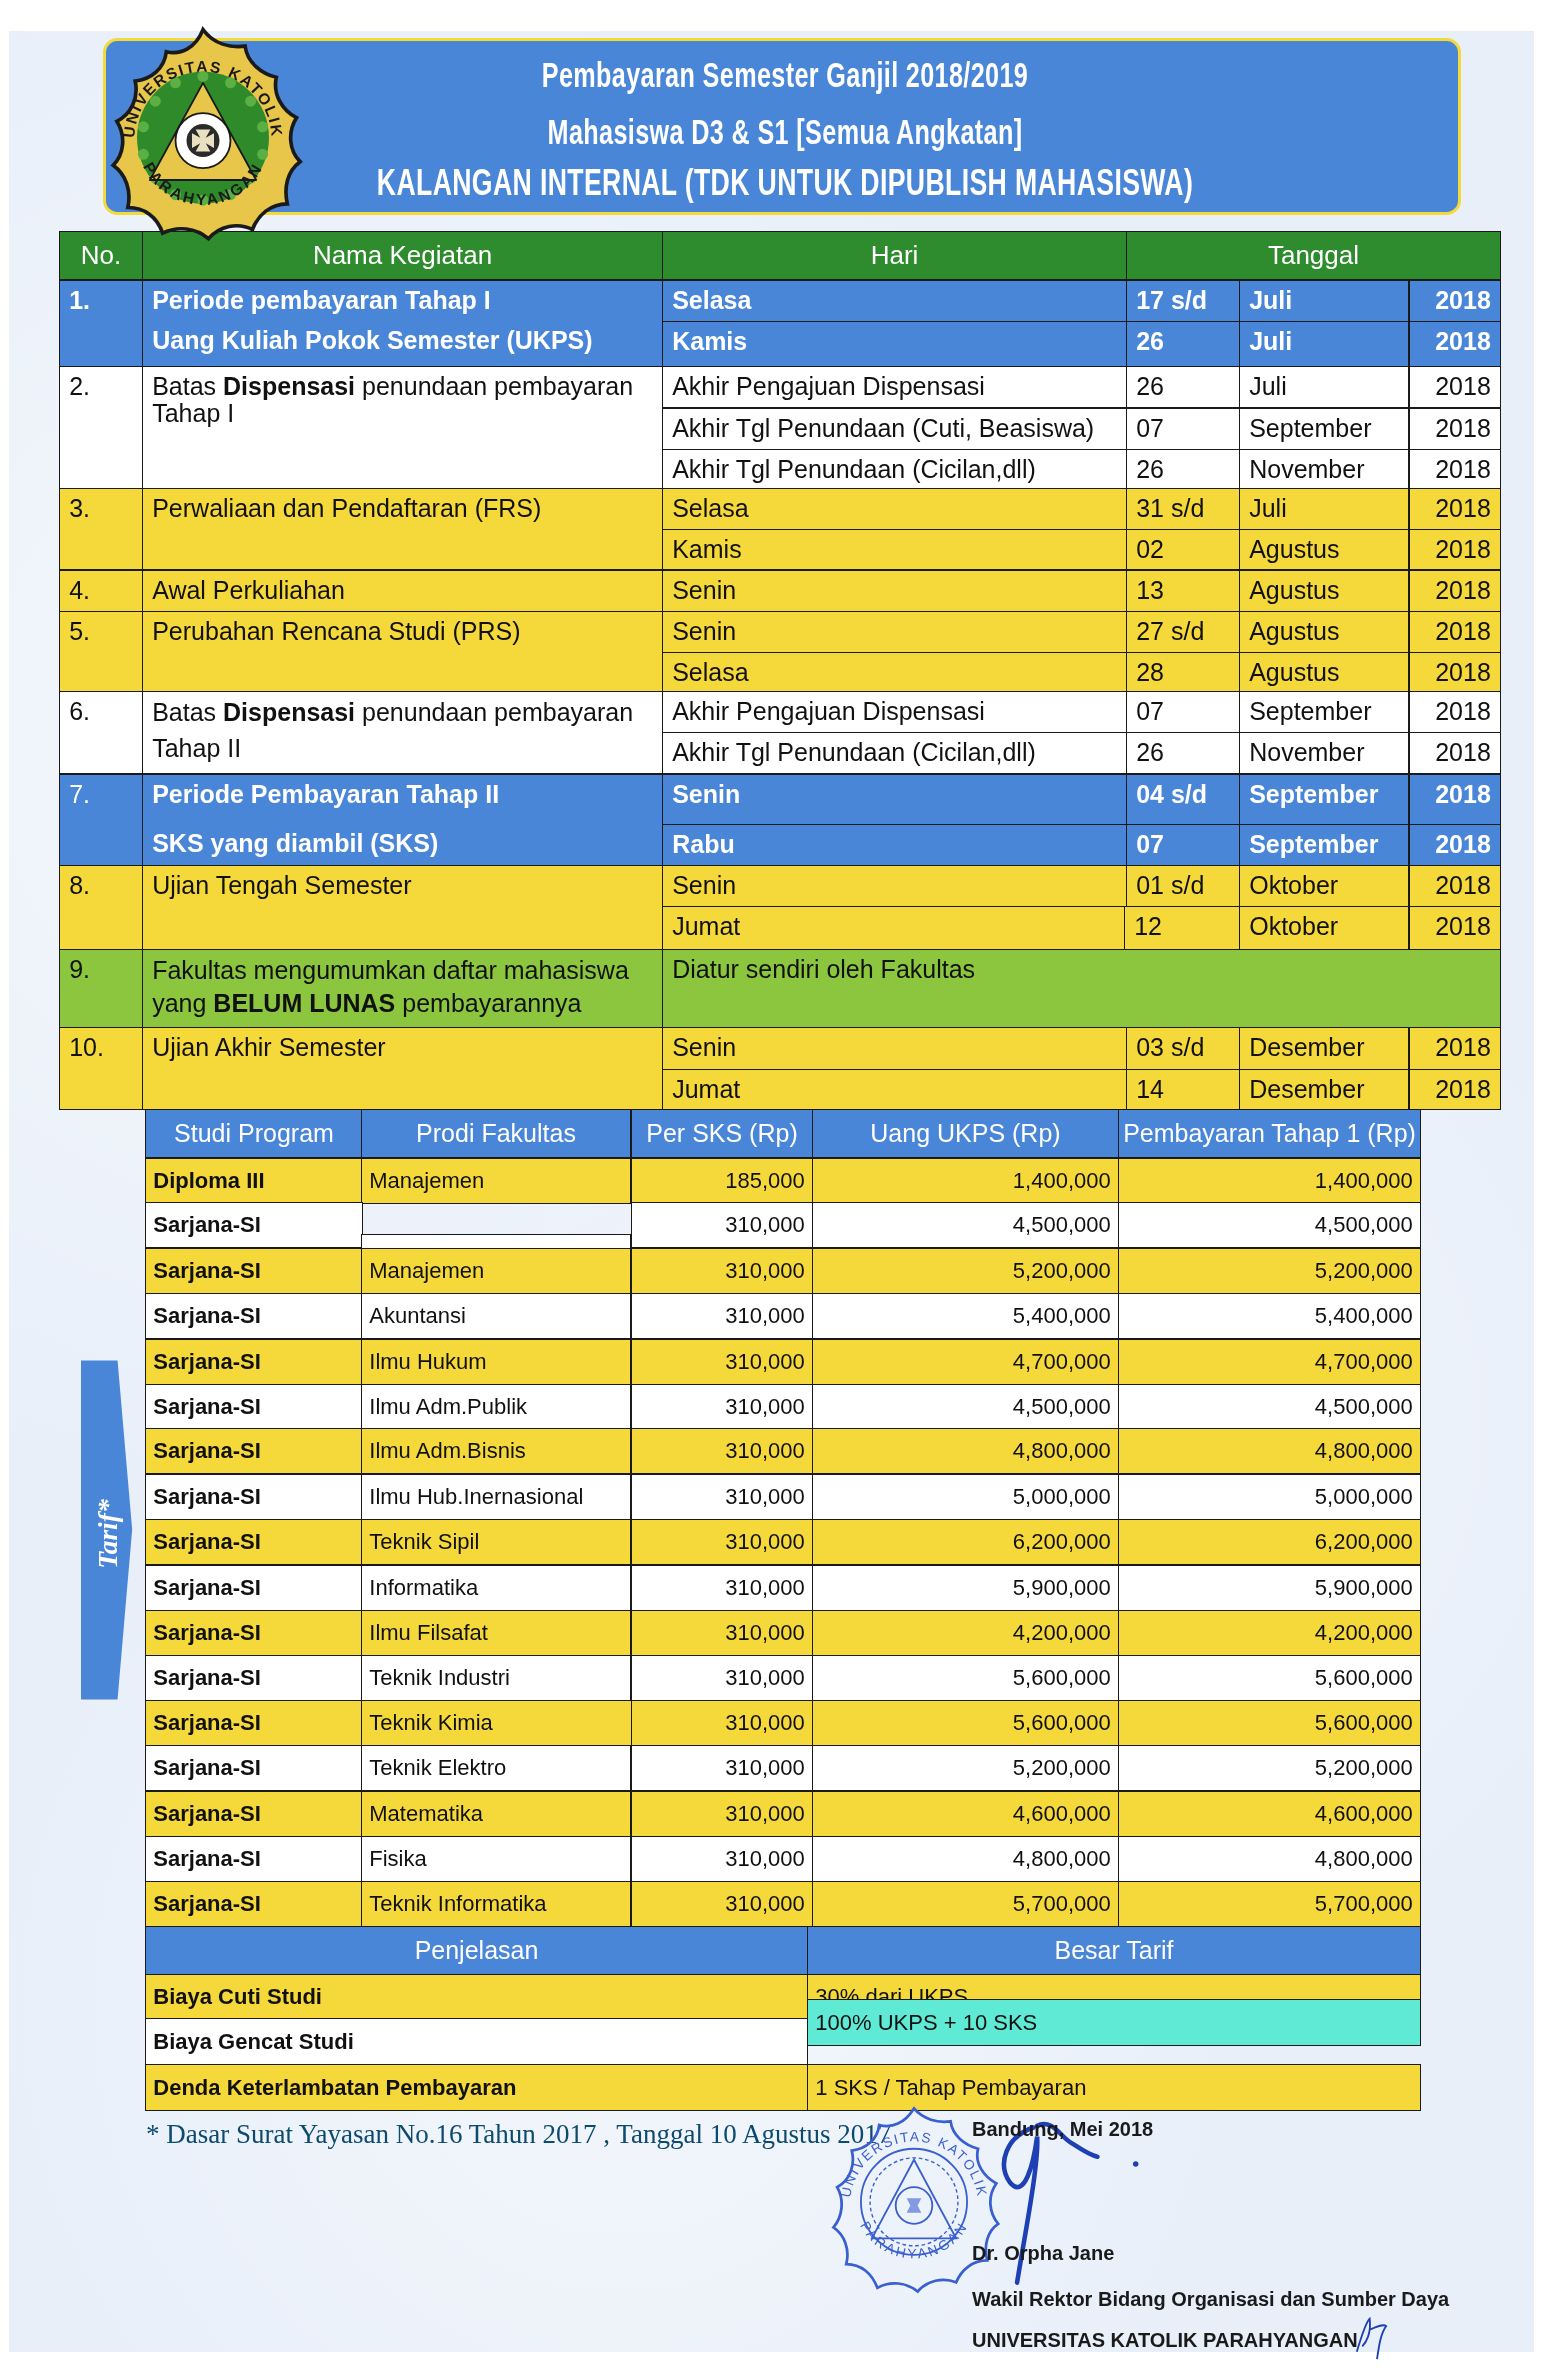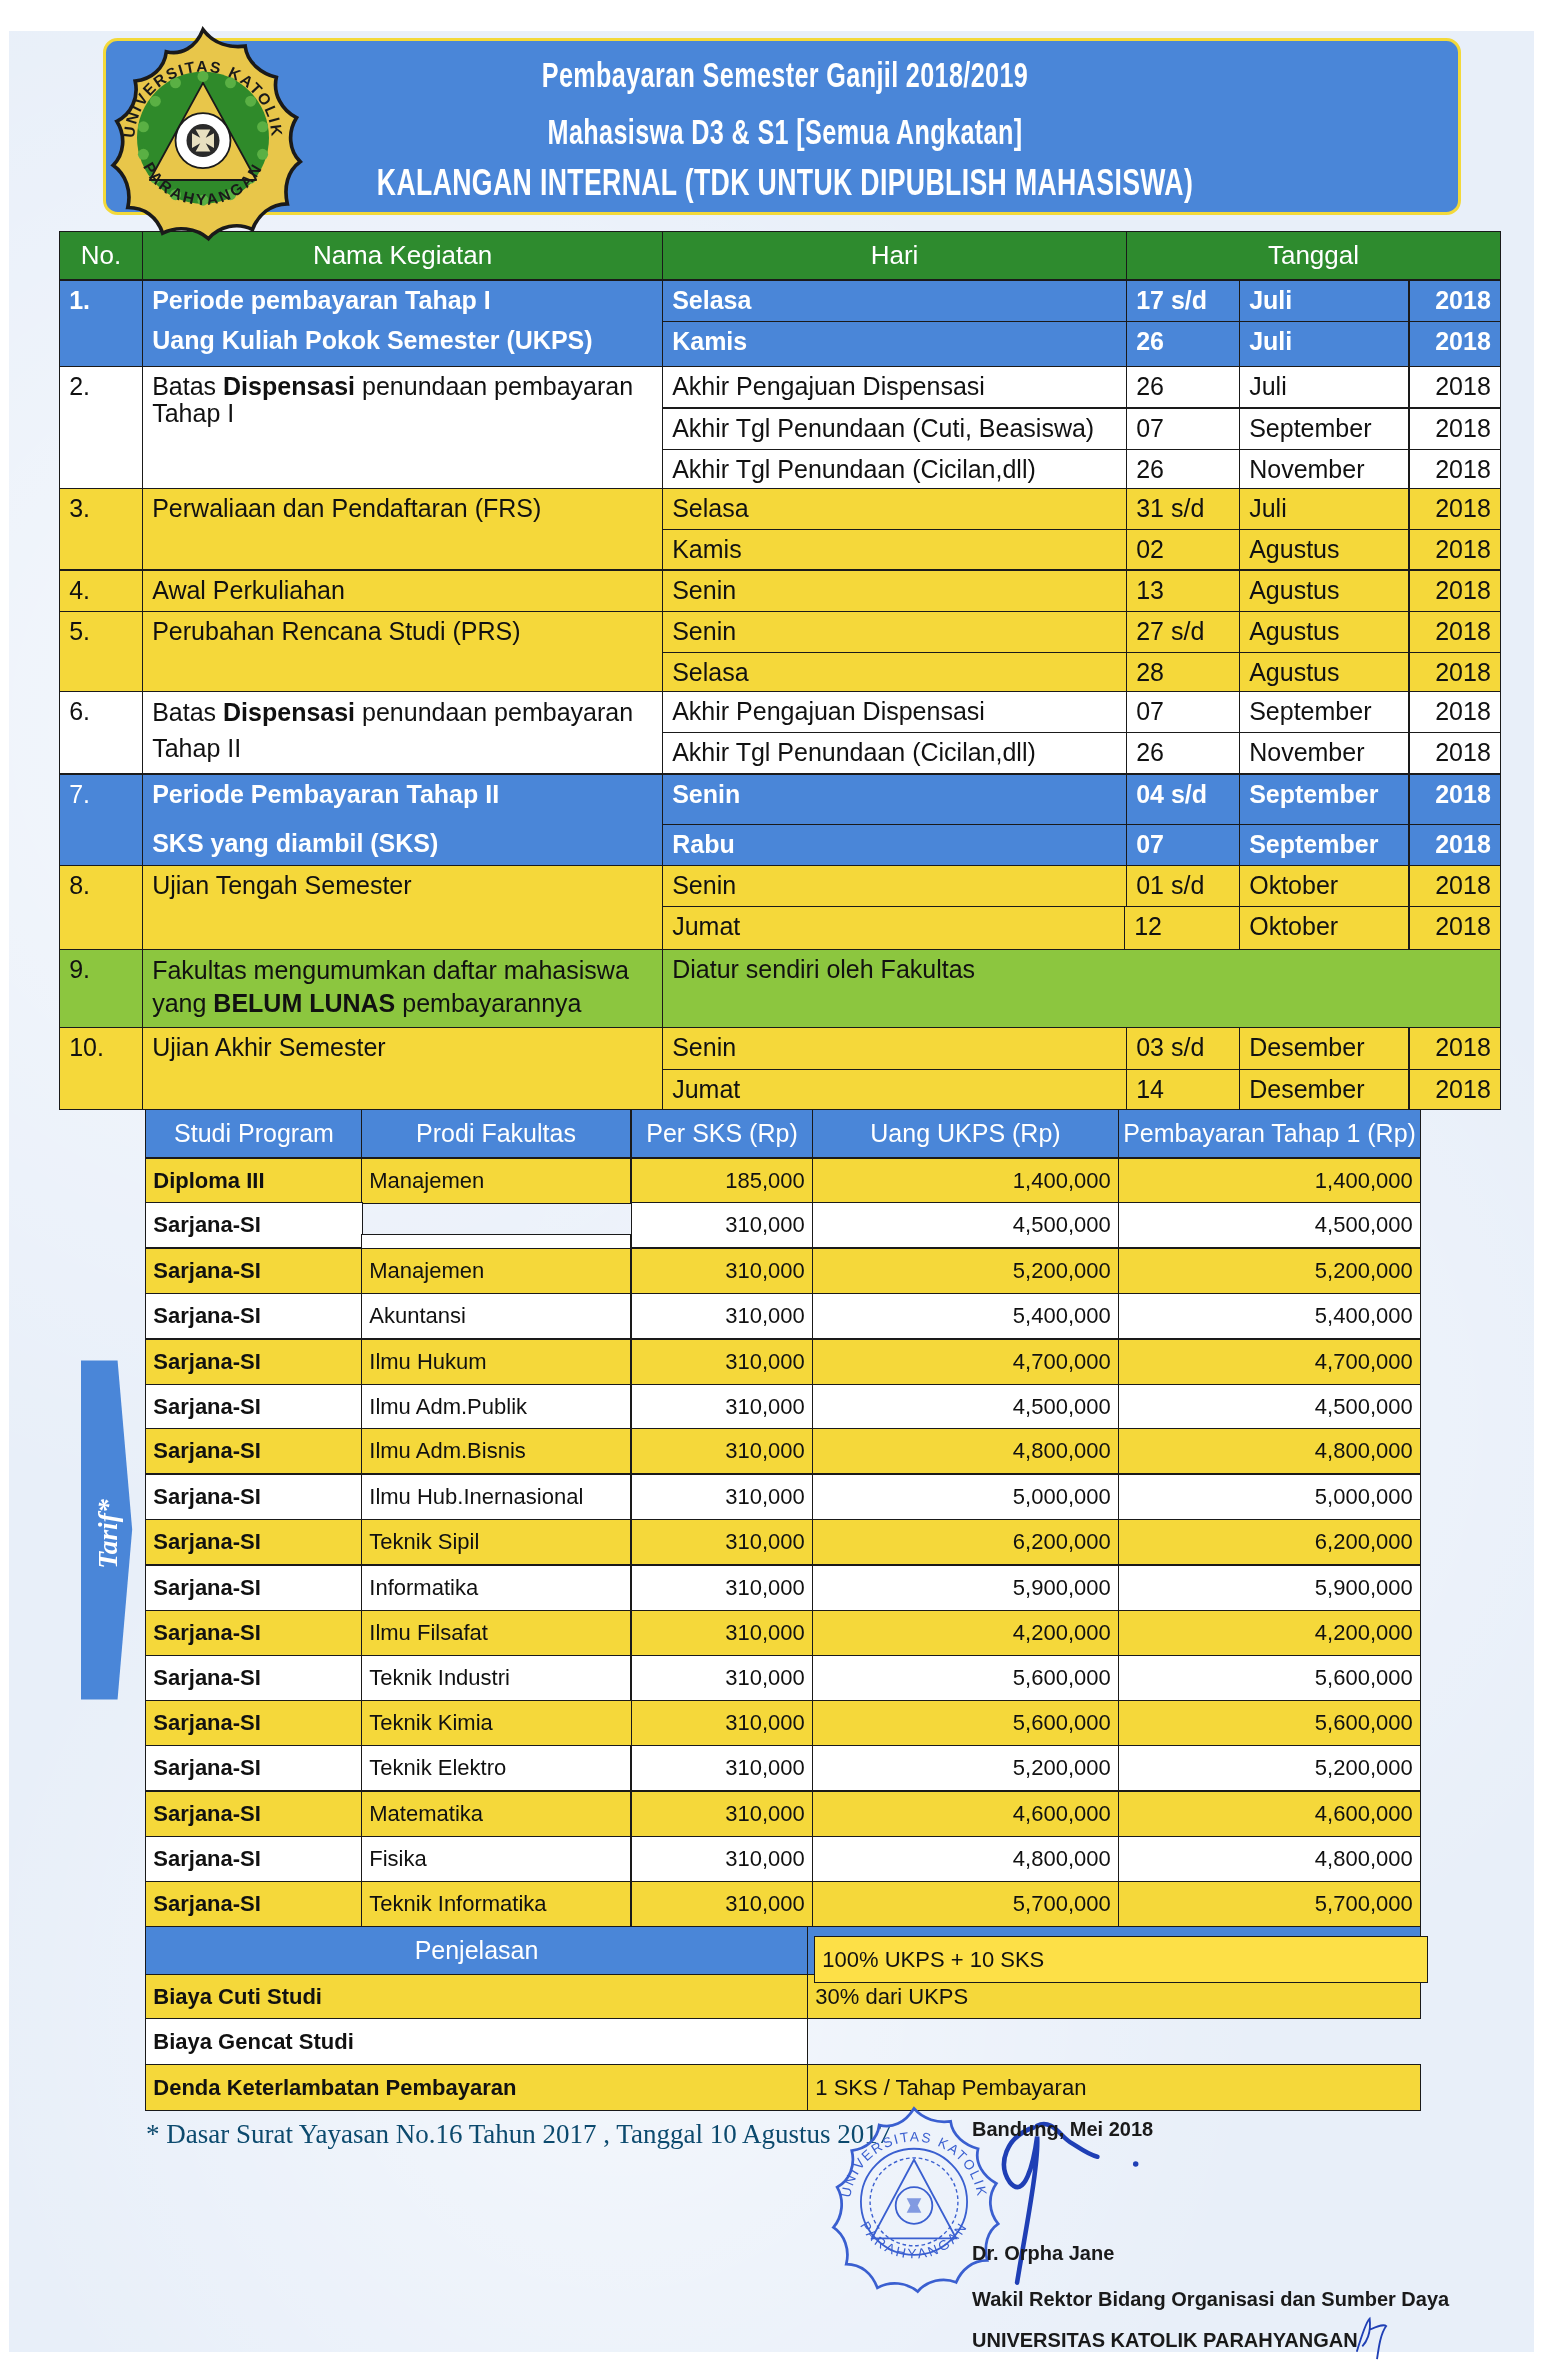--- a/index.html
+++ b/index.html
@@ -339,21 +339,21 @@
     <div class="tcell bold" style="left: 145px; top: 1881px; width: 218px; height: 46px; background: rgb(245, 216, 58);">Sarjana-SI</div>
     <div class="tcell " style="left: 361px; top: 1881px; width: 270px; height: 46px; background: rgb(245, 216, 58);">Teknik Informatika</div>
     <div class="tcell  num" style="left: 631px; top: 1881px; width: 182px; height: 46px; background: rgb(245, 216, 58);">310,000</div>
     <div class="tcell  num" style="left: 812px; top: 1881px; width: 307px; height: 46px; background: rgb(245, 216, 58);">5,700,000</div>
     <div class="tcell  num" style="left: 1118px; top: 1881px; width: 303px; height: 46px; background: rgb(245, 216, 58);">5,700,000</div>
     <div class="tcell hd" style="left: 145px; top: 1926px; width: 663px; height: 49px;">Penjelasan</div>
     <div class="tcell hd" style="left: 807px; top: 1926px; width: 614px; height: 49px;">Besar Tarif</div>
     <div class="tcell bold" style="left: 145px; top: 1974px; width: 663px; height: 45px; background: rgb(245, 216, 58);">Biaya Cuti Studi</div>
     <div class="tcell " style="left: 807px; top: 1974px; width: 614px; height: 45px; background: rgb(245, 216, 58);">30% dari UKPS</div>
     <div class="tcell bold" style="left: 145px; top: 2018px; width: 663px; height: 47px; background: rgb(255, 255, 255);">Biaya Gencat Studi</div>
-    <div class="tcell " style="left: 807px; top: 1936px; width: 614px; height: 47px; background: #fde047; margin-left: 7px;">100% UKPS + 10 SKS</div>
+    <div class="tcell " style="left: 807px; top: 1999px; width: 614px; height: 47px; background: #5eead4;">100% UKPS + 10 SKS</div>
     <div class="tcell bold" style="left: 145px; top: 2064px; width: 663px; height: 47px; background: rgb(245, 216, 58);">Denda Keterlambatan Pembayaran</div>
     <div class="tcell " style="left: 807px; top: 2064px; width: 614px; height: 47px; background: rgb(245, 216, 58);">1 SKS / Tahap Pembayaran</div>
   </div>
 
 <div class="footnote">* Dasar Surat Yayasan No.16 Tahun 2017 , Tanggal 10 Agustus 2017</div>
 
 <svg class="stamp" viewBox="0 0 212 212">
   <defs>
     <path id="stTop" d="M 36 112 A 70 70 0 0 1 176 112"></path>
     <path id="stBot" d="M 42 120 A 66 66 0 0 0 170 120"></path>

